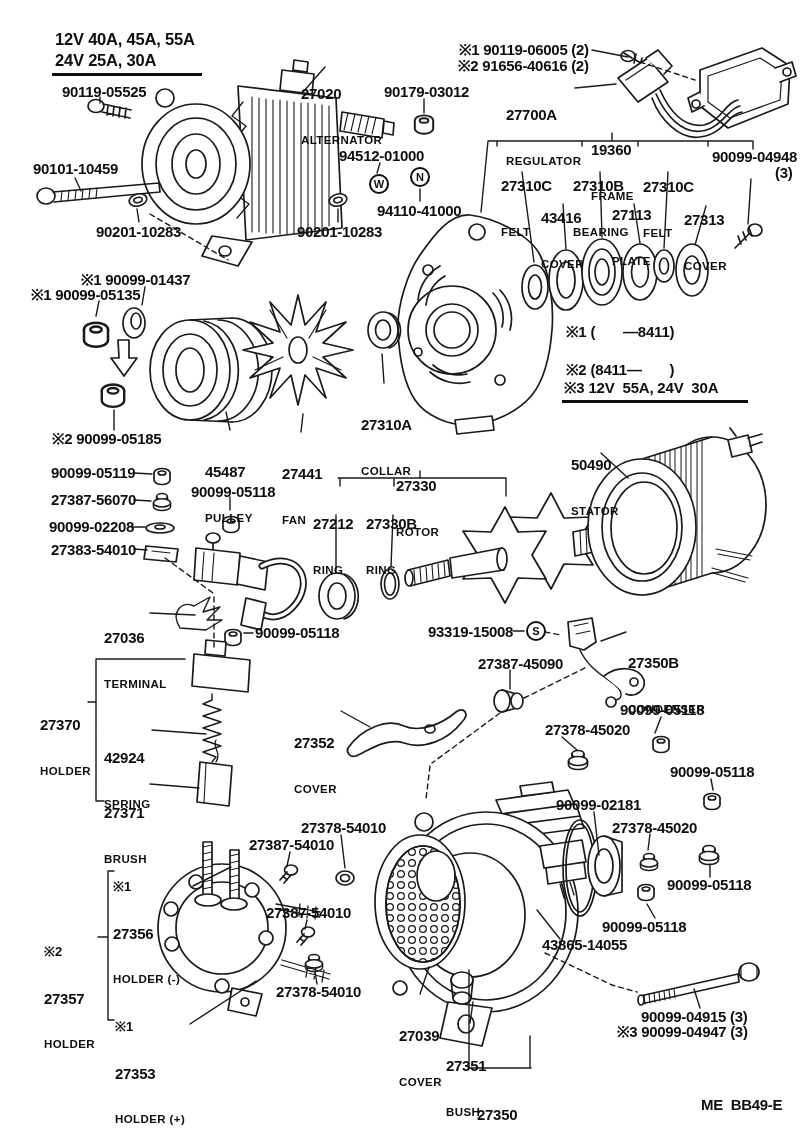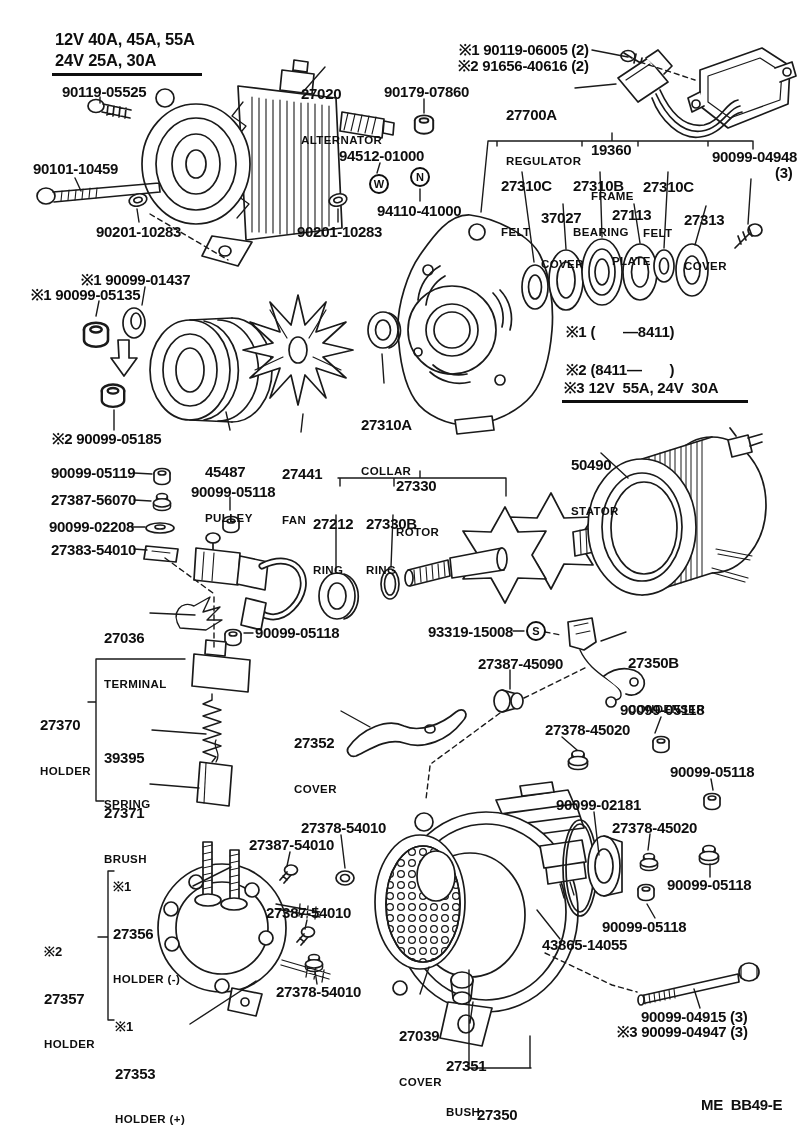--- a/index.html
+++ b/index.html
@@ -342,21 +342,21 @@
 
 <div class="lbl spec" style="left:55px;top:31px">12V 40A, 45A, 55A</div>
 <div class="lbl spec" style="left:55px;top:52px">24V 25A, 30A</div>
 <div class="rule" style="left:52px;top:73px;width:150px;height:3px"></div>
 
 <div class="lbl num" style="left:62px;top:84px">90119-05525</div>
 <div class="lbl" style="left:301px;top:53px">
   <div class="num">27020</div>
   <div class="sub">ALTERNATOR</div>
 </div>
-<div class="lbl num" style="left:384px;top:84px">90179-07860</div>
+<div class="lbl num" style="left:384px;top:84px">90179-03012</div>
 <div class="lbl num" style="left:339px;top:148px">94512-01000</div>
 <div class="marker" style="left:369px;top:174px">W</div>
 <div class="marker" style="left:410px;top:167px">N</div>
 <div class="lbl num" style="left:377px;top:203px">94110-41000</div>
 <div class="lbl num" style="left:33px;top:161px">90101-10459</div>
 <div class="lbl num" style="left:96px;top:224px">90201-10283</div>
 <div class="lbl num" style="left:297px;top:224px">90201-10283</div>
 
 <div class="lbl num" style="left:459px;top:42px">※1 90119-06005 (2)</div>
 <div class="lbl num" style="left:458px;top:58px">※2 91656-40616 (2)</div>
@@ -376,21 +376,21 @@
   <div class="num">27310B</div>
   <div class="sub">BEARING</div>
 </div>
 <div class="lbl" style="left:643px;top:146px">
   <div class="num">27310C</div>
   <div class="sub">FELT</div>
 </div>
 <div class="lbl num" style="left:712px;top:149px">90099-04948</div>
 <div class="lbl num" style="left:775px;top:165px">(3)</div>
 <div class="lbl" style="left:541px;top:177px">
-  <div class="num">37027</div>
+  <div class="num">43416</div>
   <div class="sub">COVER</div>
 </div>
 <div class="lbl" style="left:612px;top:174px">
   <div class="num">27113</div>
   <div class="sub">PLATE</div>
 </div>
 <div class="lbl" style="left:684px;top:179px">
   <div class="num">27313</div>
   <div class="sub">COVER</div>
 </div>
@@ -450,21 +450,21 @@
   <div class="num">27350B</div>
   <div class="sub">CONDENSER</div>
 </div>
 <div class="lbl num" style="left:478px;top:656px">27387-45090</div>
 
 <div class="lbl" style="left:40px;top:684px">
   <div class="num">27370</div>
   <div class="sub">HOLDER</div>
 </div>
 <div class="lbl" style="left:104px;top:717px">
-  <div class="num">39395</div>
+  <div class="num">42924</div>
   <div class="sub">SPRING</div>
 </div>
 <div class="lbl" style="left:104px;top:772px">
   <div class="num">27371</div>
   <div class="sub">BRUSH</div>
 </div>
 <div class="lbl" style="left:294px;top:702px">
   <div class="num">27352</div>
   <div class="sub">COVER</div>
 </div>

